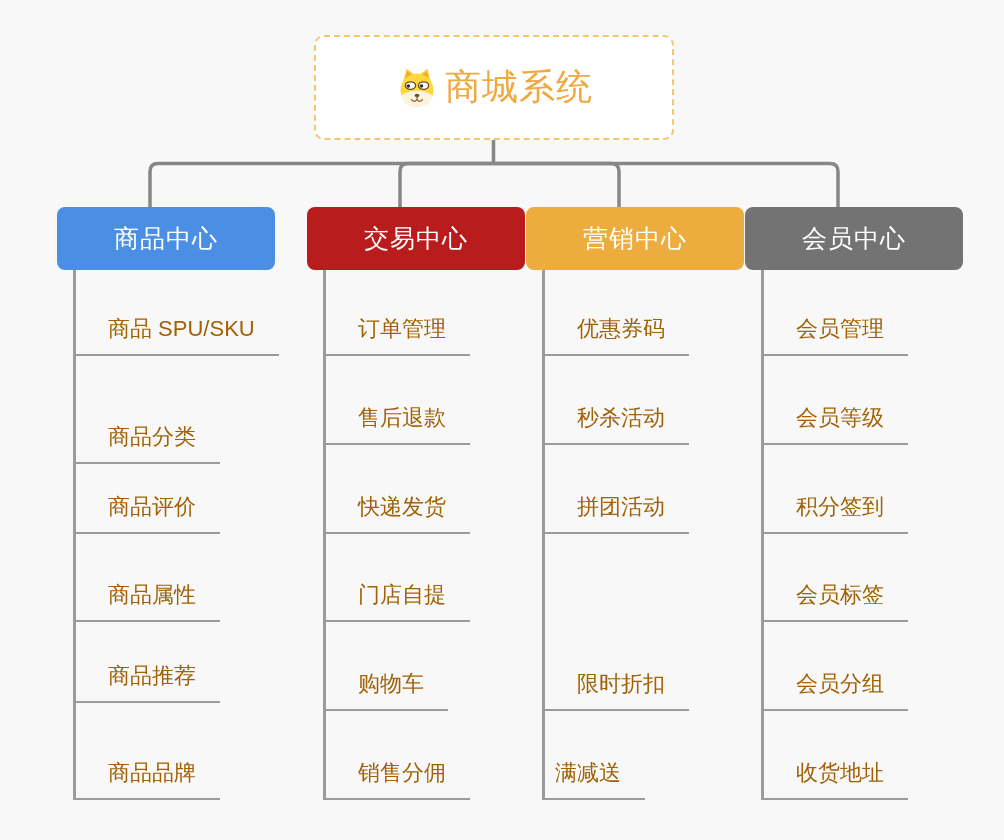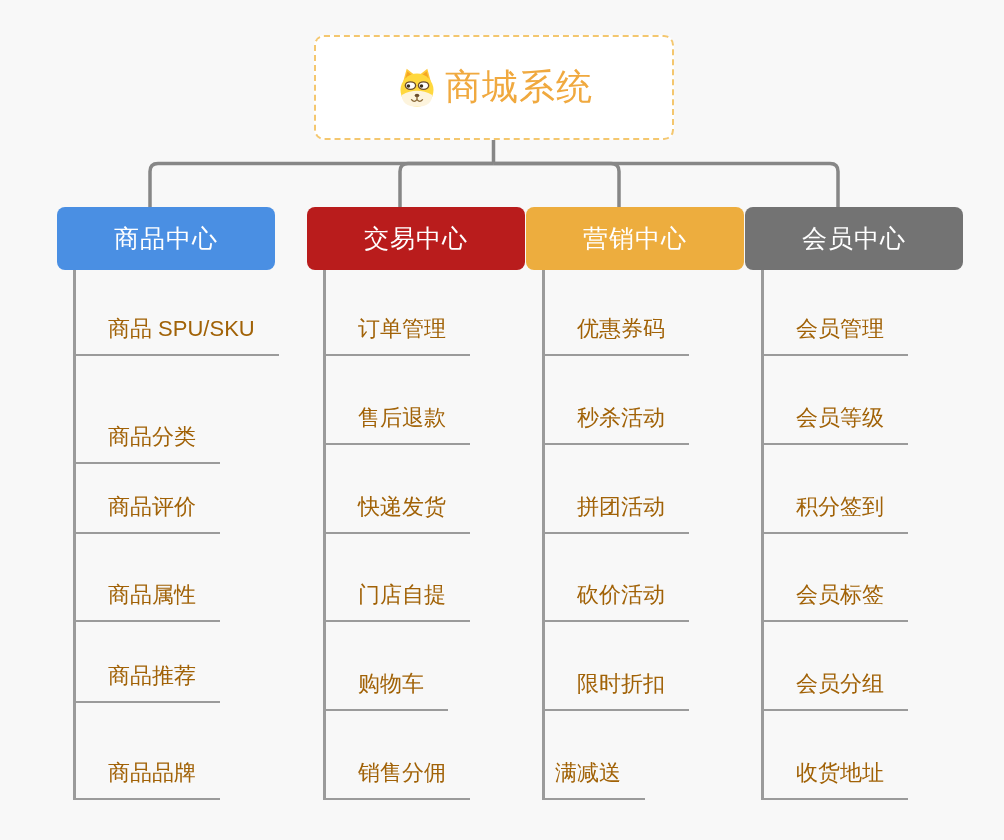--- a/index.html
+++ b/index.html
@@ -151,21 +151,20 @@
     <div class="branch-header" style="left: 526px; top: 207px; background: rgb(237, 173, 62);">
       <span class="branch-label">营销中心</span>
     </div>
     <div class="column" style="left: 542px; top: 270px; height: 530px;">
   <div class="subtopic" style="top: 44px;">优惠券码</div>
 
   <div class="subtopic" style="top: 133px;">秒杀活动</div>
 
   <div class="subtopic" style="top: 222px;">拼团活动</div>
 
-  <div class="subtopic" style="top: 310px;">砍价活动</div>
 
   <div class="subtopic" style="top: 399px;">限时折扣</div>
 
   <div class="subtopic" style="top: 488px; padding-left: 10px;">满减送</div>
 </div>
   </div>
 
   <div class="branch">
     <div class="branch-header" style="left: 745px; top: 207px; background: #737373;">
       <span class="branch-label">会员中心</span>

